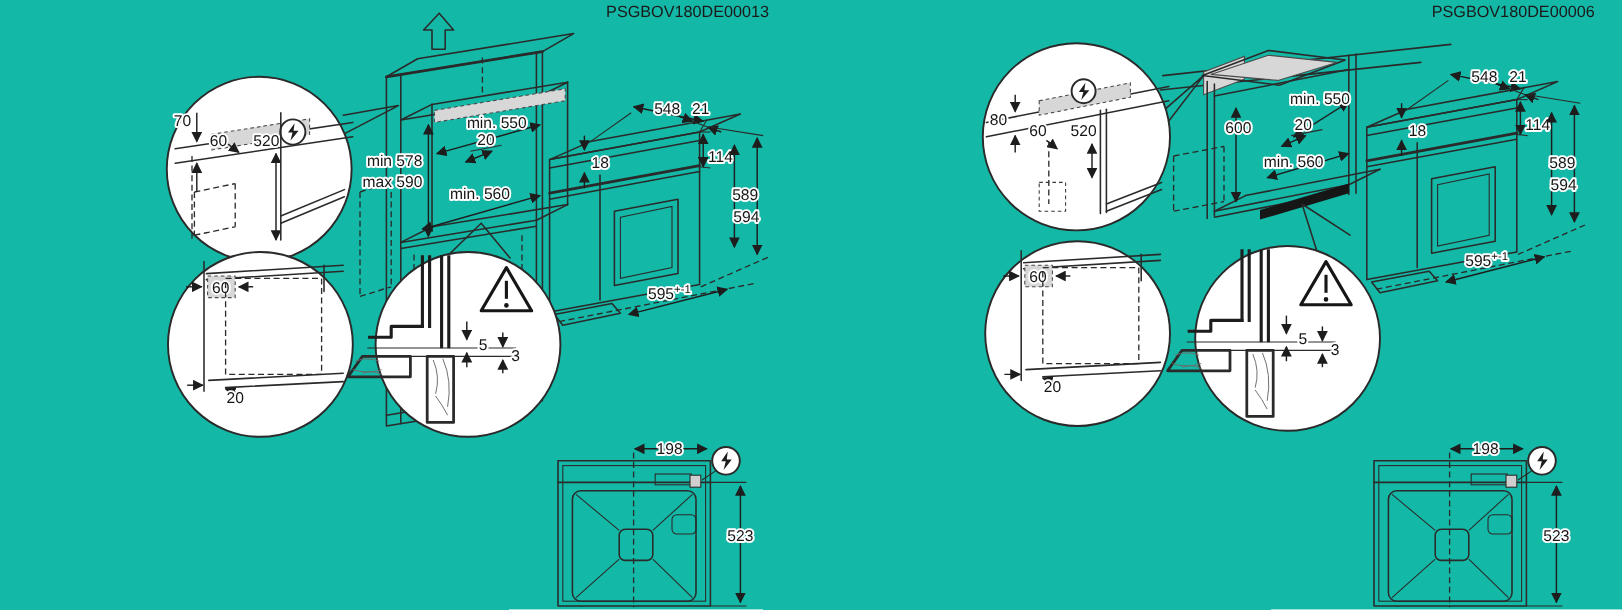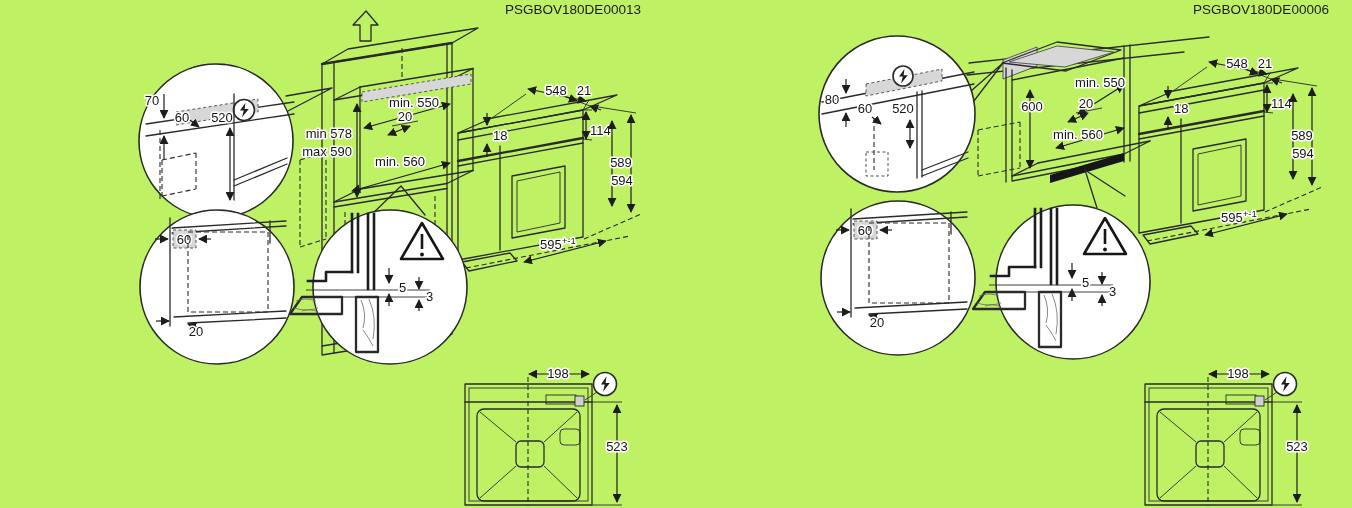--- a/index.html
+++ b/index.html
@@ -1,16 +1,16 @@
 <!DOCTYPE html>
 <html><head>
 <meta charset="utf-8">
 <style>
   html,body{margin:0;padding:0;background:#fff;}
-  #stage{position:relative;width:1352px;height:508px;background:#bef264;overflow:hidden;
+  #stage{position:relative;width:1352px;height:508px;background:#14b8a6;overflow:hidden;
          font-family:"Liberation Sans",sans-serif;}
   svg{position:absolute;top:0;}
   #svgL{left:0;} #svgR{left:676px;}
   .ln{fill:none;stroke:#2a2a2a;stroke-width:1.3;stroke-linejoin:round;stroke-linecap:round;}
   .ln2{fill:none;stroke:#2a2a2a;stroke-width:2.3;stroke-linejoin:round;stroke-linecap:round;}
   .sec{fill:none;stroke:#1d1d1d;stroke-width:2.6;stroke-linejoin:round;stroke-linecap:square;}
   .thin{fill:none;stroke:#2a2a2a;stroke-width:0.9;}
   .dash{fill:none;stroke:#2a2a2a;stroke-width:1.1;stroke-dasharray:5 3;}
   .dashf{fill:none;stroke:#3a3a3a;stroke-width:0.9;stroke-dasharray:3 2.5;}
   .wh{fill:#fff;stroke:#2a2a2a;stroke-width:1.6;}

